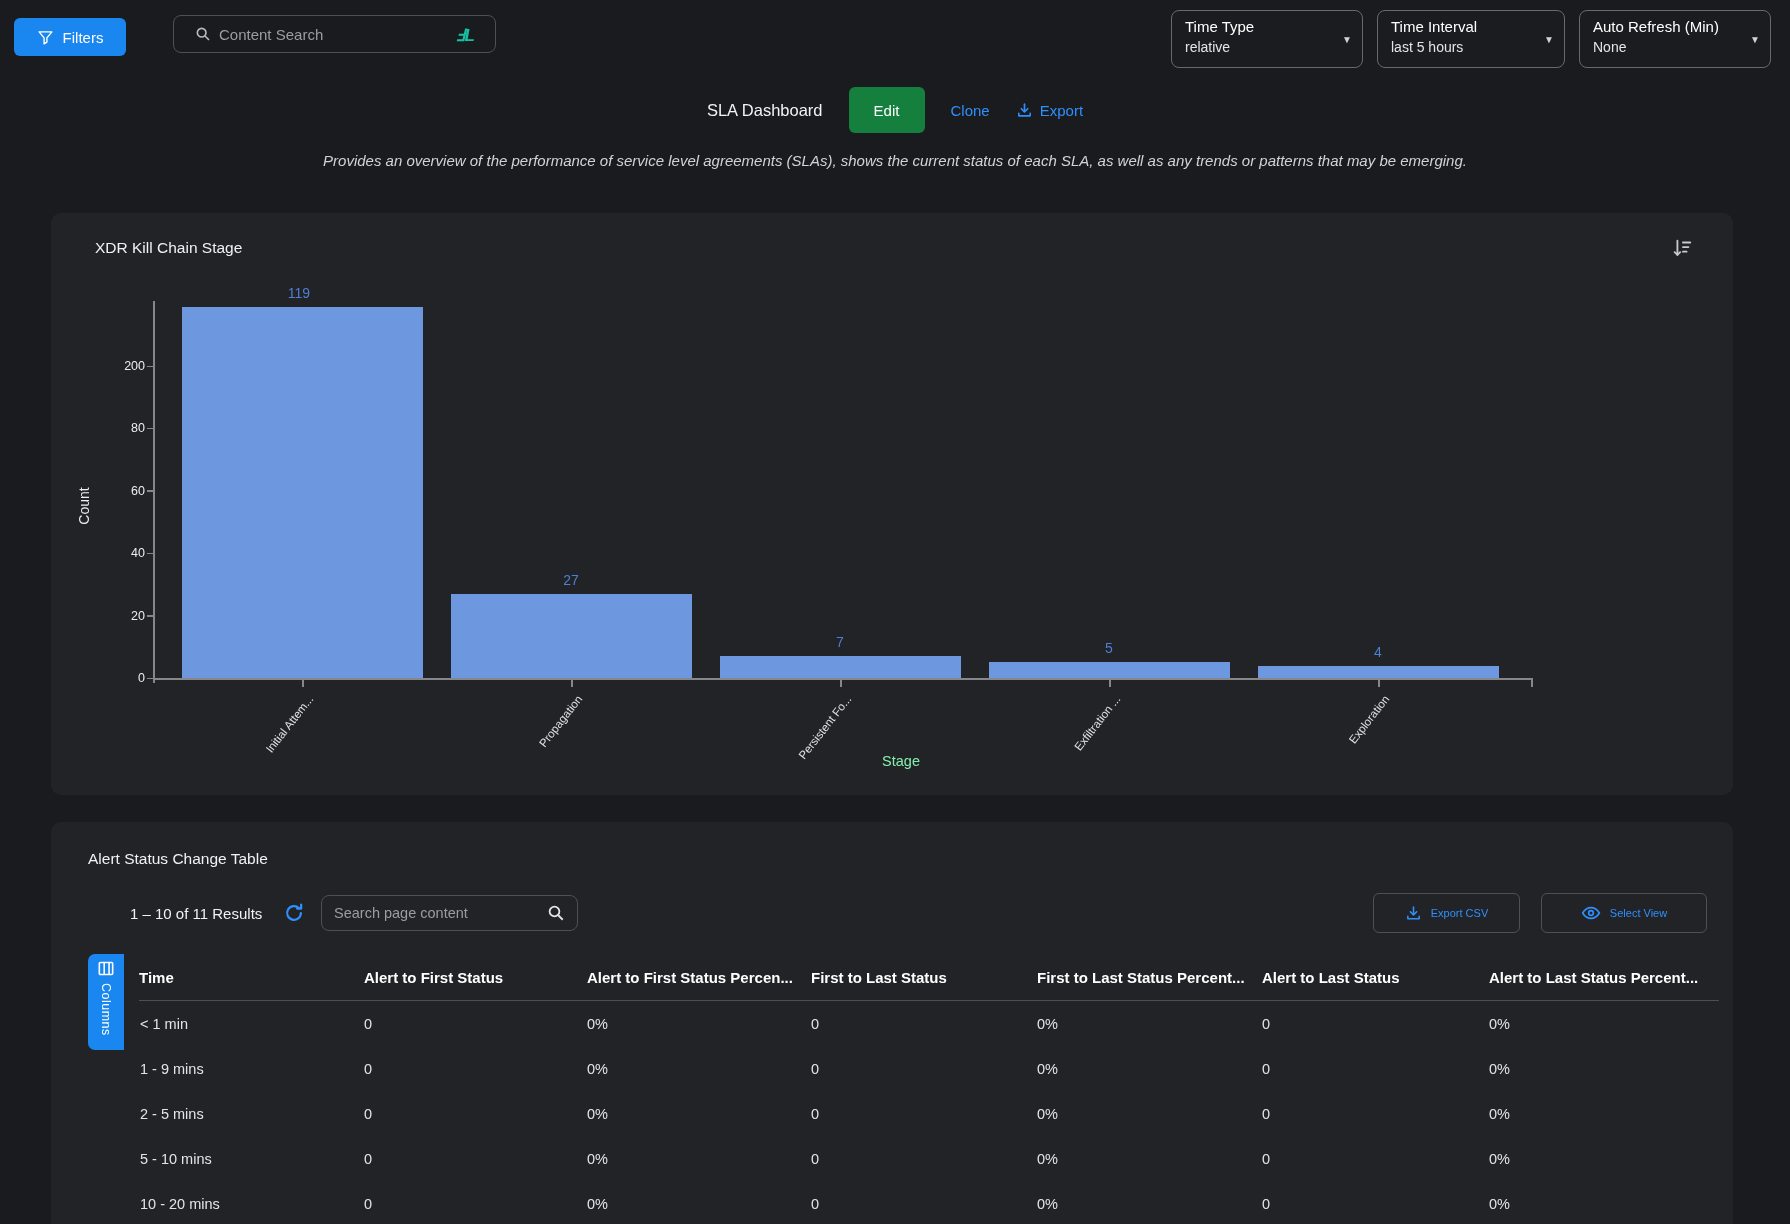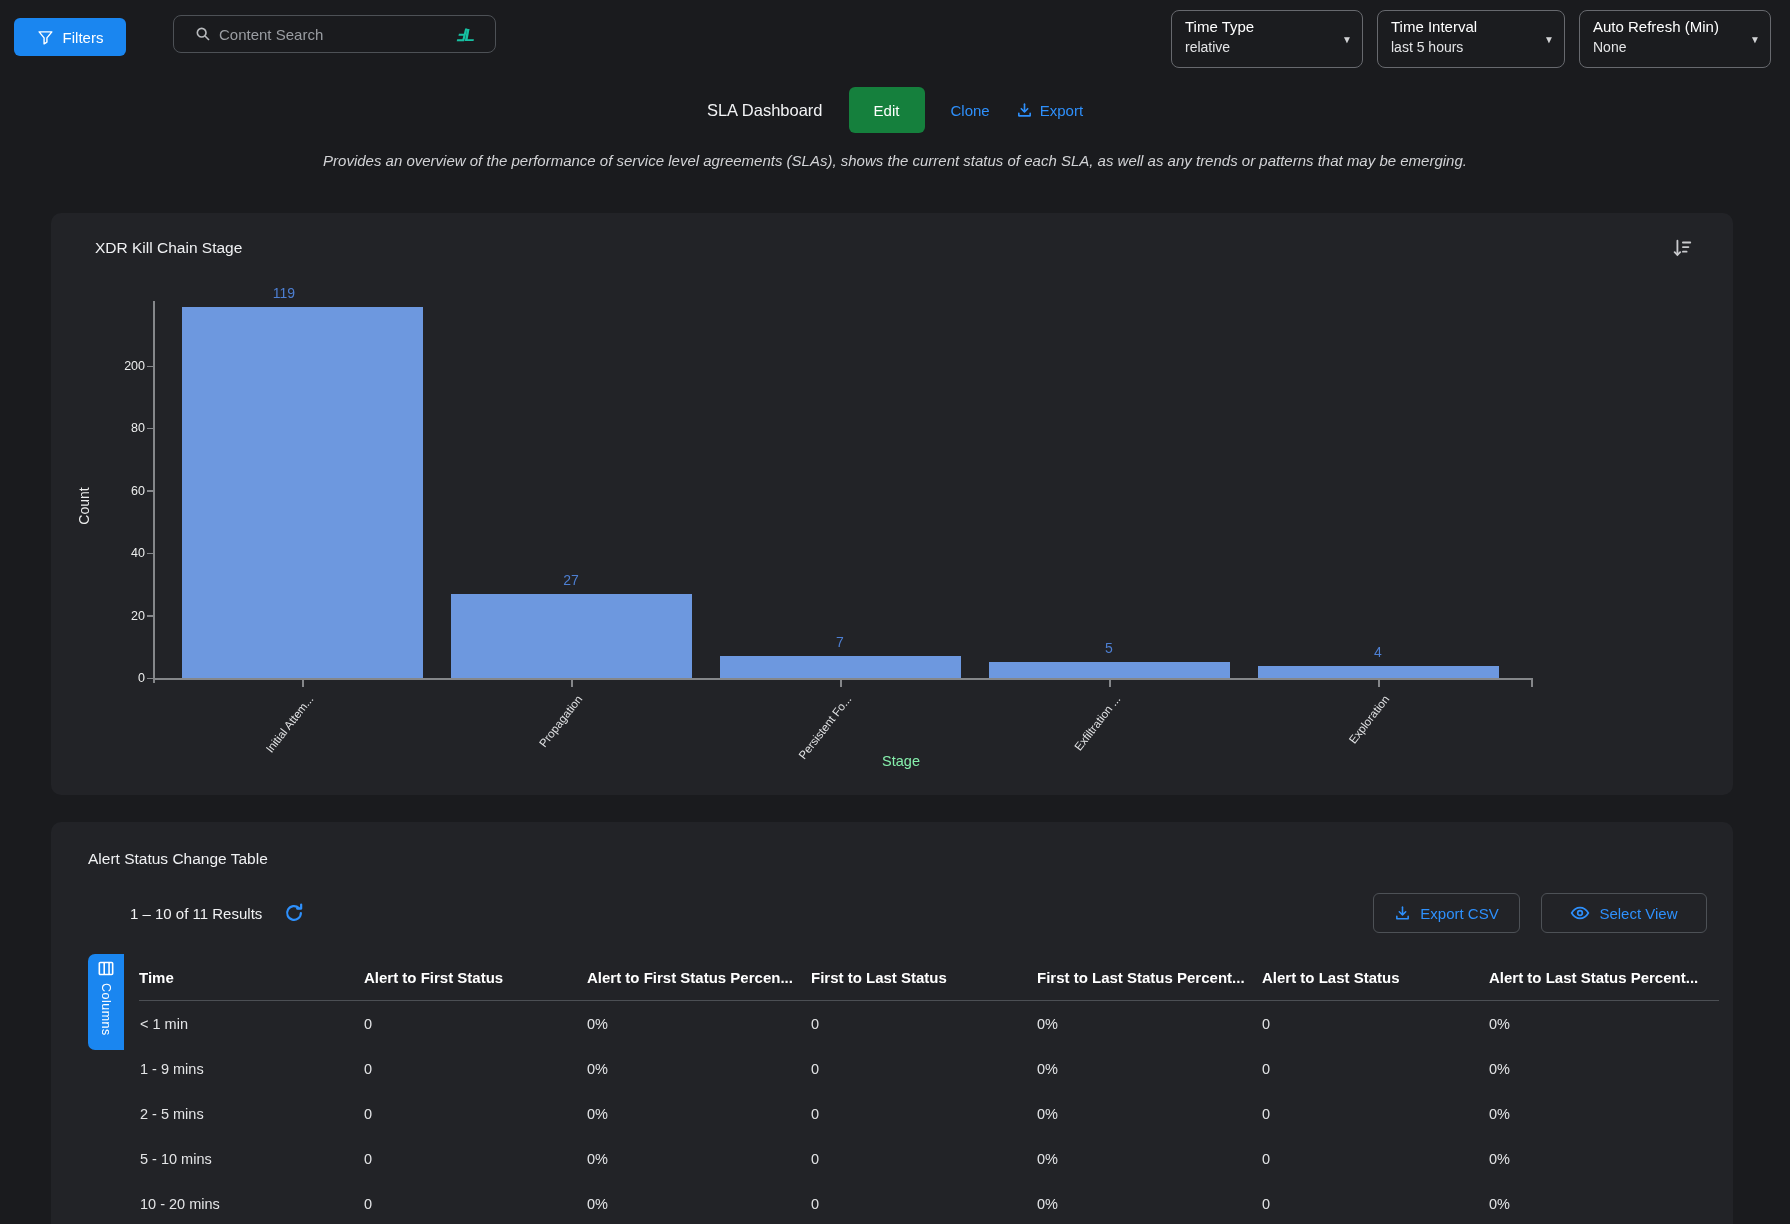--- a/index.html
+++ b/index.html
@@ -95,21 +95,21 @@
     border:1px solid #4d5156; border-radius:8px; display:flex; align-items:center;
     padding:0 12px; gap:8px;
   }
   .page-search input {
     flex:1; background:transparent; border:none; outline:none;
     color:#e8e9eb; font-size:14.5px; font-family:inherit;
   }
   .page-search input::placeholder { color:#9a9da2; }
   .tbl-btn {
     position:absolute; top:71px; height:40px; background:transparent;
-    border:1px solid #4d5156; border-radius:6px; color:#2e90fc; font-size:15px;
+    border:1px solid #4d5156; border-radius:6px; color:#2e90fc; font-size:11px;
     font-family:inherit; display:flex; align-items:center; justify-content:center;
     gap:9px; cursor:pointer;
   }
   .export-csv { left:1322px; width:147px; }
   .select-view { left:1490px; width:166px; }
   .columns-tab {
     position:absolute; left:37px; top:132px; width:36px; height:96px;
     background:#1a86f0; border-radius:7px 0 0 7px; border:none; cursor:pointer;
     display:flex; flex-direction:column; align-items:center; padding-top:7px; gap:7px;
   }
@@ -210,21 +210,21 @@
       <div class="ytick-mark" style="left: 96px; top: 402.1px;"></div>
       <div class="ytick" style="left: 60px; top: 340.2px;">40</div>
       <div class="ytick-mark" style="left: 96px; top: 339.7px;"></div>
       <div class="ytick" style="left: 60px; top: 277.8px;">60</div>
       <div class="ytick-mark" style="left: 96px; top: 277.3px;"></div>
       <div class="ytick" style="left: 60px; top: 215.4px;">80</div>
       <div class="ytick-mark" style="left: 96px; top: 214.9px;"></div>
       <div class="ytick" style="left: 60px; top: 153px;">200</div>
       <div class="ytick-mark" style="left: 96px; top: 152.5px;"></div>
       <div class="bar" style="left: 130.5px; top: 94px; width: 241px; height: 371px; background: rgb(109, 152, 223);"></div>
-      <div class="bar-value" style="left: 233px; top: 72px; color: rgb(77, 127, 210);">119</div>
+      <div class="bar-value" style="left: 248px; top: 72px; color: rgb(77, 127, 210);">119</div>
       <div class="xtick-mark" style="left: 251px;"></div>
       <div class="x-label" style="left: 255px; top: 480px;">Initial Attem...</div>
       <div class="bar" style="left: 399.5px; top: 381px; width: 241px; height: 84px; background: rgb(109, 152, 223);"></div>
       <div class="bar-value" style="left: 520px; top: 359px; color: rgb(77, 127, 210);">27</div>
       <div class="xtick-mark" style="left: 520px;"></div>
       <div class="x-label" style="left: 524px; top: 480px;">Propagation</div>
       <div class="bar" style="left: 668.5px; top: 443px; width: 241px; height: 22px; background: rgb(109, 152, 223);"></div>
       <div class="bar-value" style="left: 789px; top: 421px; color: rgb(77, 127, 210);">7</div>
       <div class="xtick-mark" style="left: 789px;"></div>
       <div class="x-label" style="left: 793px; top: 480px;">Persistent Fo...</div>
@@ -245,20 +245,29 @@
 
   <div class="results-text">1 – 10 of 11 Results</div>
 
   <button class="refresh-btn">
     <svg width="22" height="22" viewBox="0 0 24 24" fill="none" stroke="#2e90fc" stroke-width="2.4" stroke-linecap="round">
         <path d="M19.5 12a7.5 7.5 0 1 1-2.2-5.3"></path>
         <path d="M19.8 2.8v4.4h-4.4" stroke-linejoin="round"></path>
       </svg>
   </button>
 
+  <div class="page-search">
+    <input type="text" placeholder="Search page content" style="">
+    <span>
+      <svg width="18" height="18" viewBox="0 0 24 24" fill="none" stroke="#e4e5e7" stroke-width="2.4">
+          <circle cx="10" cy="10" r="6.5"></circle>
+          <line x1="15" y1="15" x2="21" y2="21"></line>
+        </svg>
+    </span>
+  </div>
 
   <button class="tbl-btn export-csv">
     <span>
       <svg width="17" height="17" viewBox="0 0 24 24" fill="none" stroke="#2e90fc" stroke-width="2.2" stroke-linecap="round" stroke-linejoin="round">
           <path d="M12 3v10"></path>
           <path d="M7.5 9.5L12 14l4.5-4.5"></path>
           <path d="M4 16v3.5h16V16"></path>
         </svg>
     </span>
     <span>Export CSV</span>

